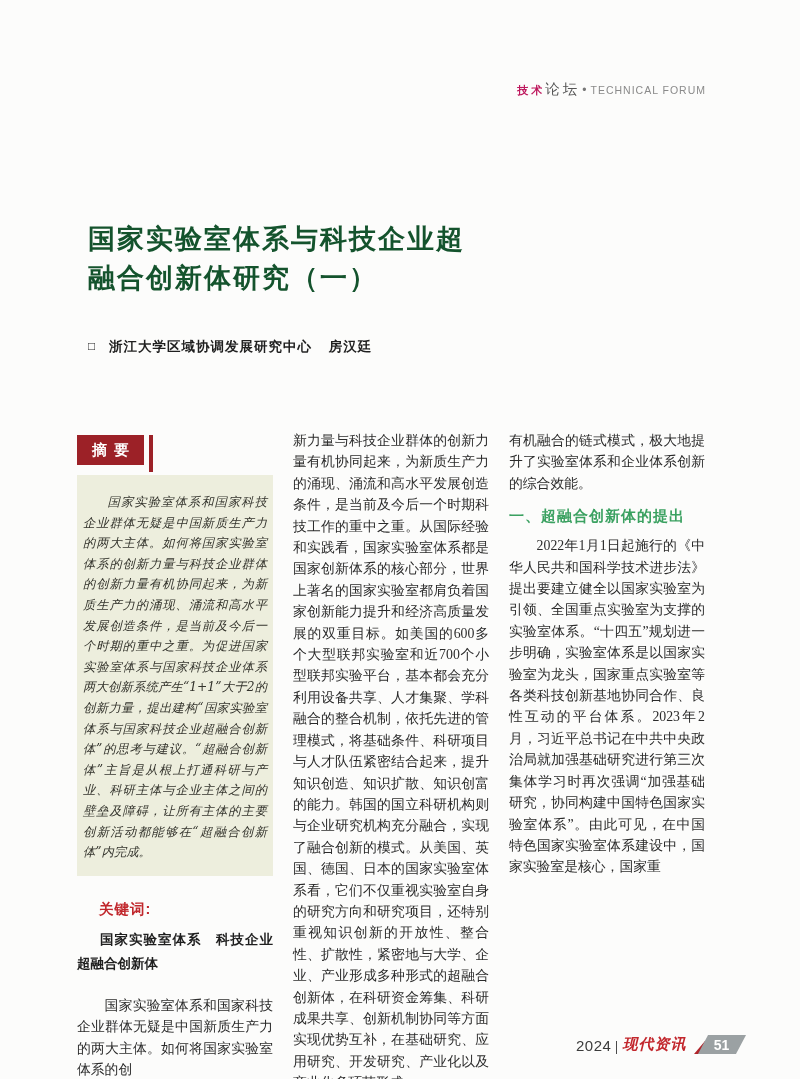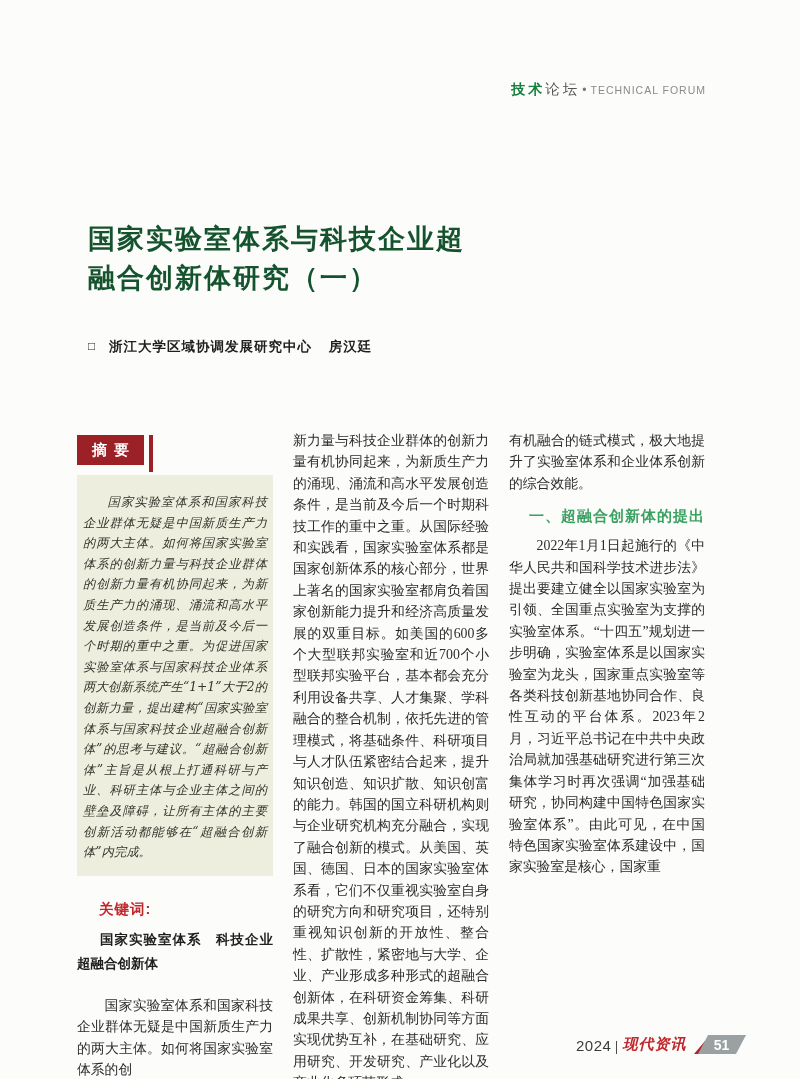--- a/index.html
+++ b/index.html
@@ -10,21 +10,21 @@
     font-family:"Liberation Sans", sans-serif;
     color:#2e2e2e;
     overflow:hidden;
   }
 
   
   .section-header {
     position:absolute; top:80px; right:94px;
     display:flex; align-items:baseline; white-space:nowrap;
   }
-  .sec-cn-bold { font-size:14px; font-weight:bold; color:#15803d; letter-spacing:3px; }
+  .sec-cn-bold { font-size:11px; font-weight:bold; color:#be185d; letter-spacing:3px; }
   .sec-cn-light { font-size:14.5px; font-weight:normal; color:#555; letter-spacing:3px; }
   .sec-dot { font-size:12px; color:#777; margin:0 4px 0 2px; }
   .sec-en { font-size:10.5px; color:#8a8a8a; letter-spacing:1px; }
 
   
   .article-title {
     position:absolute; left:88px; top:220px;
     font-size:27px; font-weight:bold; color:#14532d;
     line-height:39px; letter-spacing:2px;
   }
@@ -73,21 +73,21 @@
   }
   .keywords-text {
     font-size:13.5px; font-weight:bold; color:#1f1f1f;
     line-height:24px; text-align:justify; text-indent:1.7em;
   }
   .left-par { margin-top:19px; }
 
   
   .section-heading {
     color:#3ba161; font-weight:bold; font-size:15px;
-    text-align:right; letter-spacing:1px;
+    text-align:left; letter-spacing:1px;
     margin:13px 0 9px 0;
     font-family:"Liberation Sans",sans-serif;
   }
 
   
   .footer {
     position:absolute; left:576px; top:1034px;
     display:flex; align-items:flex-end; height:20px;
   }
   .footer-year { font-size:15px; color:#3b3b3b; letter-spacing:0.5px; }

